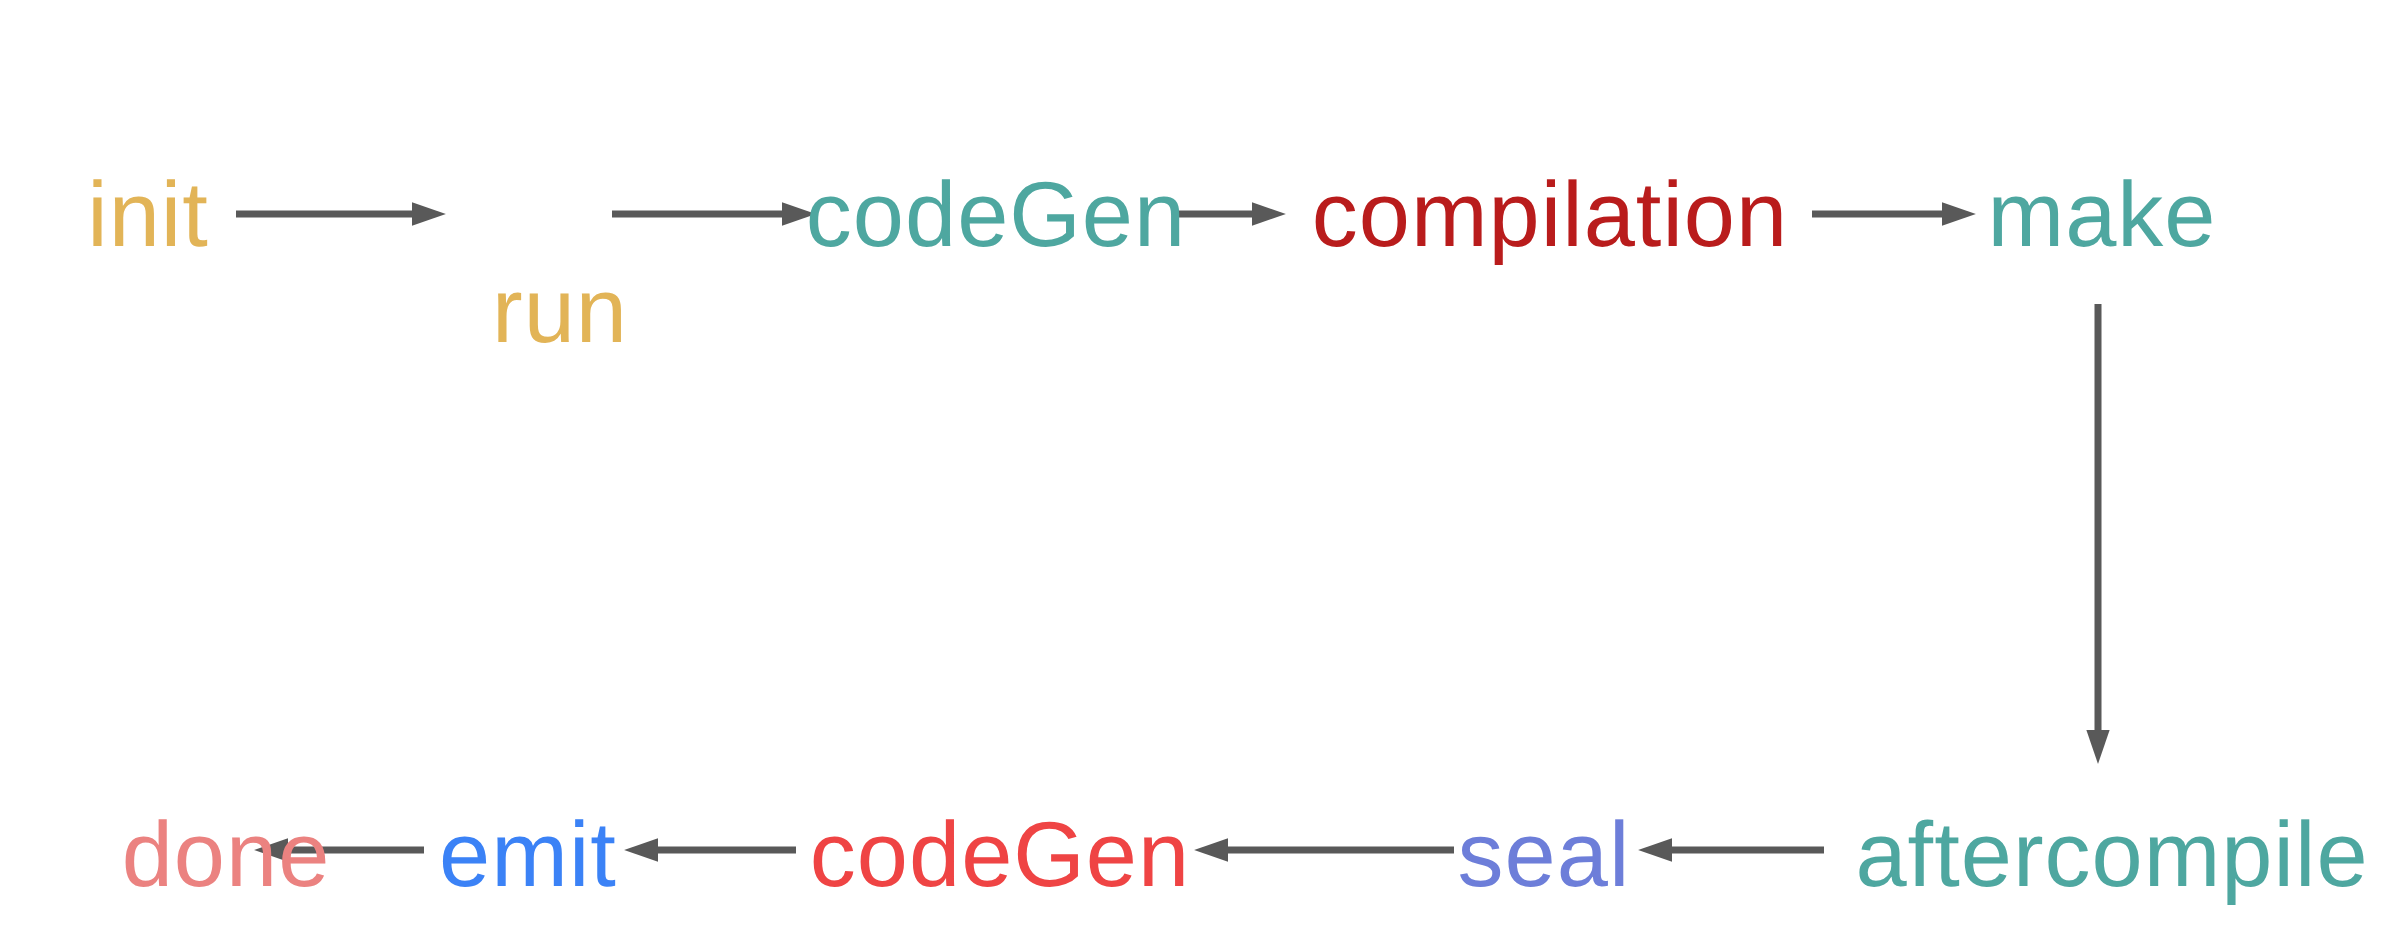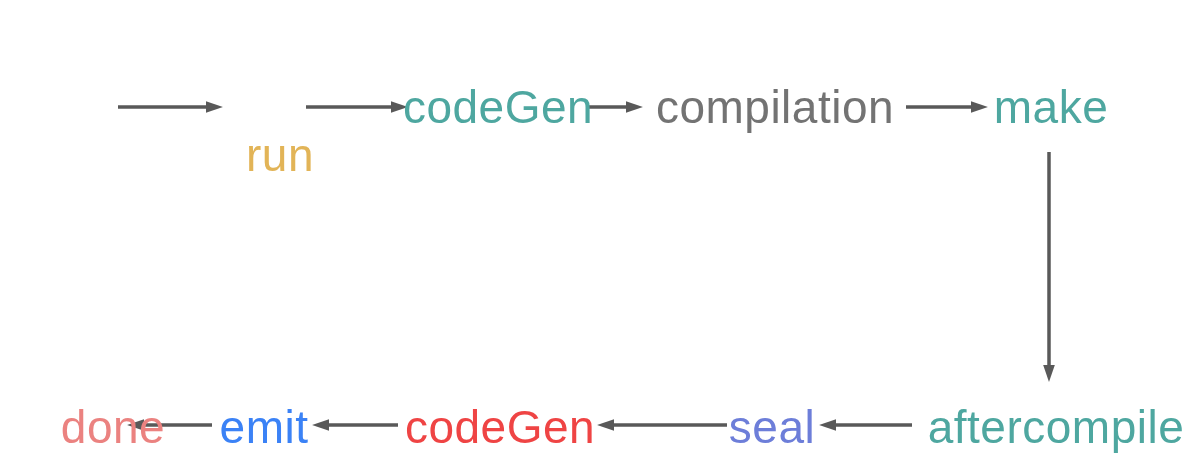--- a/index.html
+++ b/index.html
@@ -71,23 +71,24 @@
     <line class="arrow-line" x1="906" y1="107" x2="972" y2="107" marker-end="url(#ah)"></line>
 
     <line class="arrow-line" x1="1049" y1="152" x2="1049" y2="366" marker-end="url(#ah)"></line>
 
     <line class="arrow-line" x1="912" y1="425" x2="835" y2="425" marker-end="url(#ah)"></line>
     <line class="arrow-line" x1="727" y1="425" x2="613" y2="425" marker-end="url(#ah)"></line>
     <line class="arrow-line" x1="398" y1="425" x2="328" y2="425" marker-end="url(#ah)"></line>
     <line class="arrow-line" x1="212" y1="425" x2="143" y2="425" marker-end="url(#ah)"></line>
   </svg>
 
+  <span class="node pos-init" style="color: rgb(226, 180, 87);">init</span>
   <span class="node pos-run" style="color: rgb(226, 180, 87);">run</span>
   <span class="node pos-compile" style="color: rgb(78, 167, 160);">codeGen</span>
-  <span class="node pos-compilation" style="color: #737373;">compilation</span>
+  <span class="node pos-compilation" style="color: #b91c1c;">compilation</span>
   <span class="node pos-make" style="color: rgb(78, 167, 160);">make</span>
   <span class="node pos-aftercompile" style="color: rgb(78, 167, 160);">aftercompile</span>
   <span class="node pos-seal" style="color: rgb(109, 126, 217);">seal</span>
   <span class="node pos-codegen" style="color: #ef4444;">codeGen</span>
   <span class="node pos-emit" style="color: #3b82f6;">emit</span>
   <span class="node pos-done" style="color: rgb(235, 130, 128); margin-left: 44px;">done</span>
 
 </div>
 
 </body></html>

